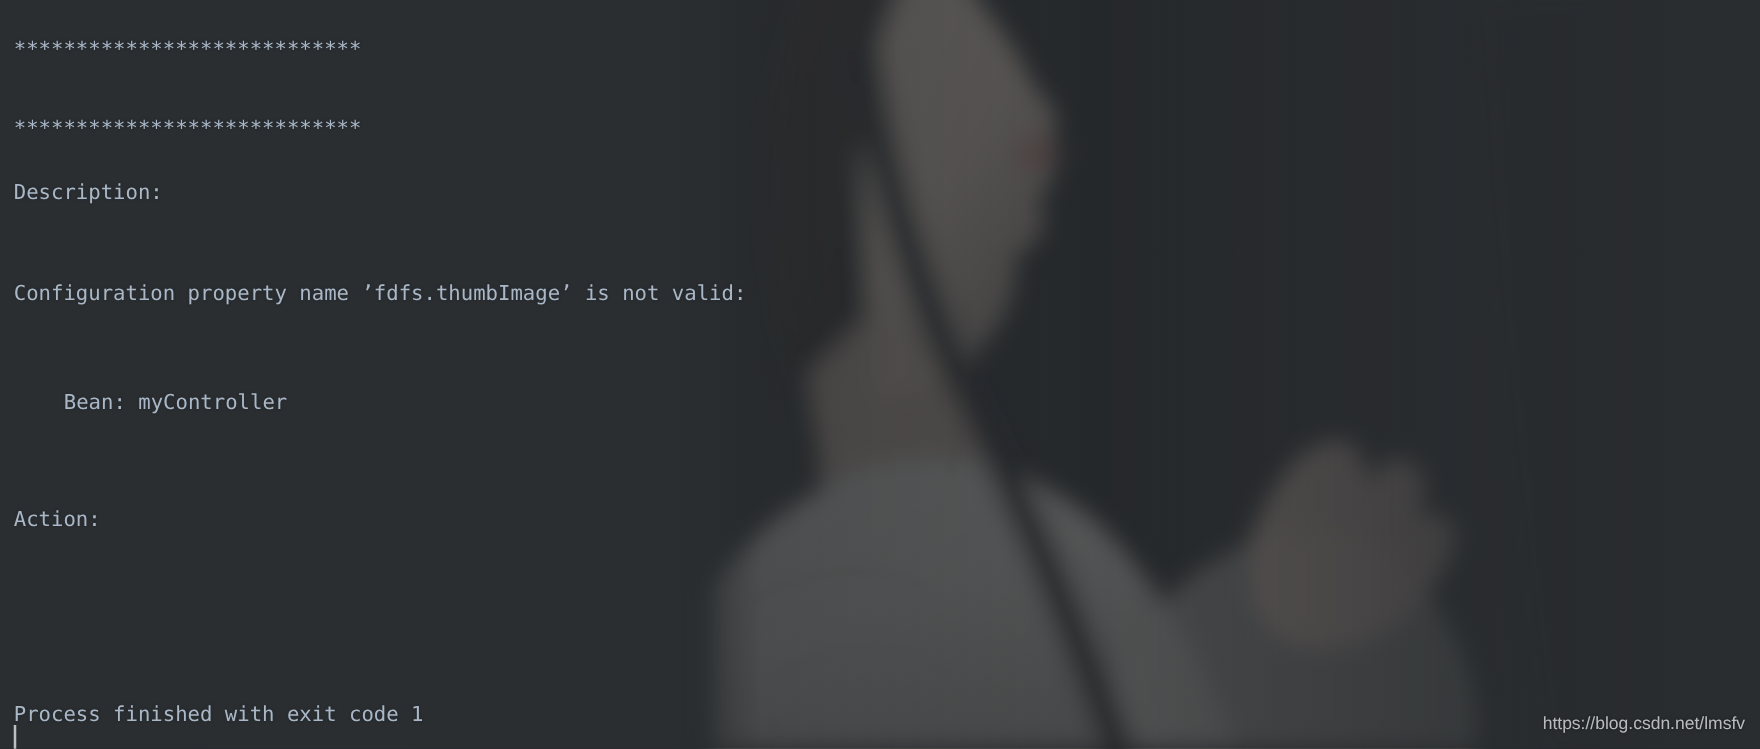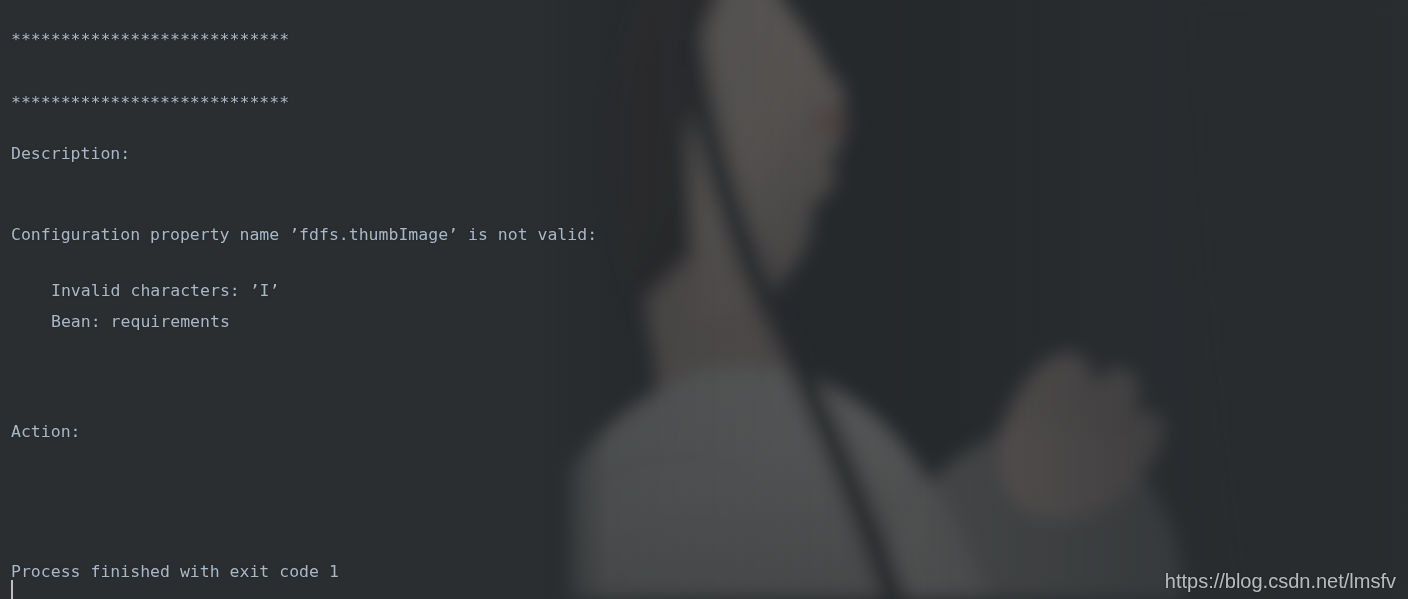--- a/index.html
+++ b/index.html
@@ -71,21 +71,21 @@
     z-index: 4;
   }
 
   
   #watermark {
     position: absolute;
     right: 12px;
     top: 570px;
     z-index: 5;
     font-family: "Liberation Sans", sans-serif;
-    font-size: 20px;
+    font-size: 14px;
     color: rgba(225,228,231,0.80);
     letter-spacing: 0px;
     white-space: pre;
     text-shadow: 0 0 2px rgba(0,0,0,0.55);
   }
 </style>
 </head>
 <body>
 
 <div id="console-root">
@@ -163,24 +163,23 @@
   <div id="bg-veil"></div>
 
   <div id="console-text">
     <div class="line" style="top:30px">****************************</div>
     <div class="line" style="top:93px">****************************</div>
     <div class="line" style="top:125px"></div>
     <div class="line" style="top:144px">Description:</div>
     <div class="line" style="top:187px"></div>
     <div class="line" style="top:225px">Configuration property name ’fdfs.thumbImage’ is not valid:</div>
     <div class="line" style="top:250px"></div>
-    <div class="line indent" style="top:281px">Invalid characters: ’I’</div>
-    <div class="line indent" style="top:312px">Bean: requirements</div>
+    <div class="line indent" style="top:312px">Bean: myController</div>
     <div class="line" style="top:375px"></div>
-    <div class="line" style="top:422px">Action:</div>
+    <div class="line" style="top:406px">Action:</div>
     <div class="line" style="top:438px"></div>
     <div class="line" style="top:500px"></div>
     <div class="line" style="top:531px"></div>
     <div class="line" style="top:562px">Process finished with exit code 1</div>
   </div>
 
   <div id="caret"></div>
 
   <div id="watermark">https://blog.csdn.net/lmsfv</div>
 

